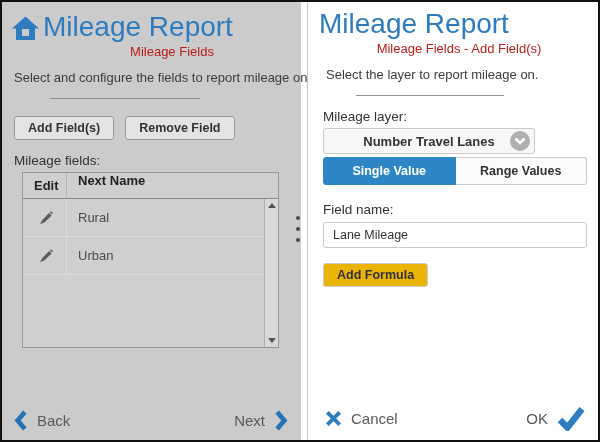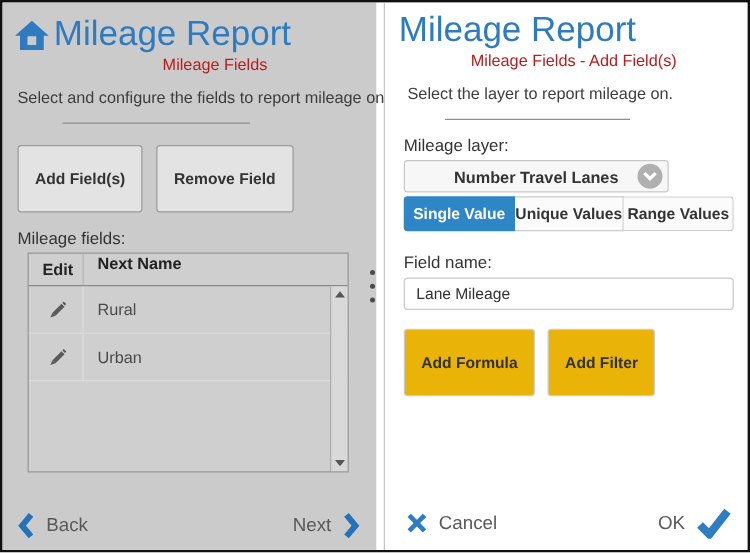--- a/index.html
+++ b/index.html
@@ -27,21 +27,21 @@
   .lp-subtitle { margin:1px 0 0 41px; }
   .panel-desc { font-size:13px; color:#3c3c3c; white-space:nowrap; }
   .lp-desc { margin:11px 0 0 12px; }
   .h-divider { height:1px; background:#8f8f8f; width:150px; }
   .lp-divider { margin:13px 0 0 48px; }
 
   .lp-buttons { margin:17px 0 0 12px; display:flex; gap:11px; }
   .btn {
     background:#e3e3e3; border:1px solid #9b9b9b; border-radius:3px;
     font-size:12.5px; font-weight:bold; color:#333333;
-    padding:19px 13px; cursor:pointer; white-space:nowrap;
+    padding:4px 13px; cursor:pointer; white-space:nowrap;
     font-family:inherit;
   }
   .field-label { font-size:13.5px; color:#333333; }
   .lp-fields-label { margin:13px 0 0 12px; }
 
   .lp-table {
     margin:4px 0 0 20px; width:257px; height:176px;
     border:1px solid #979797; background:#cfcfcf;
   }
   .tbl-header {
@@ -220,30 +220,28 @@
       <span>Number Travel Lanes</span>
       <span class="dd-circle">
         <svg viewBox="0 0 12 8">
           <polyline points="1.5,1.5 6,6 10.5,1.5" fill="none" stroke="#ffffff" stroke-width="2.6"></polyline>
         </svg>
       </span>
     </div>
 
     <div class="rp-tabs">
       <div class="tab first selected">Single Value</div>
-      <div class="tab">Unique Values</div>
       <div class="tab last">Range Values</div>
     </div>
 
     <div class="field-label rp-field-label">Field name:</div>
     <input class="rp-input" type="text" value="Lane Mileage" style="">
 
     <div class="rp-buttons">
       <button class="btn light">Add Formula</button>
-      <button class="btn light">Add Filter</button>
     </div>
 
     <div class="rp-footer">
       <div class="footer-group">
         <svg class="x-icon" viewBox="0 0 18 18">
           <line x1="2.5" y1="2.5" x2="15.5" y2="15.5" stroke="#2d7dbf" stroke-width="4"></line>
           <line x1="15.5" y1="2.5" x2="2.5" y2="15.5" stroke="#2d7dbf" stroke-width="4"></line>
         </svg>
         <span class="footer-label">Cancel</span>
       </div>

